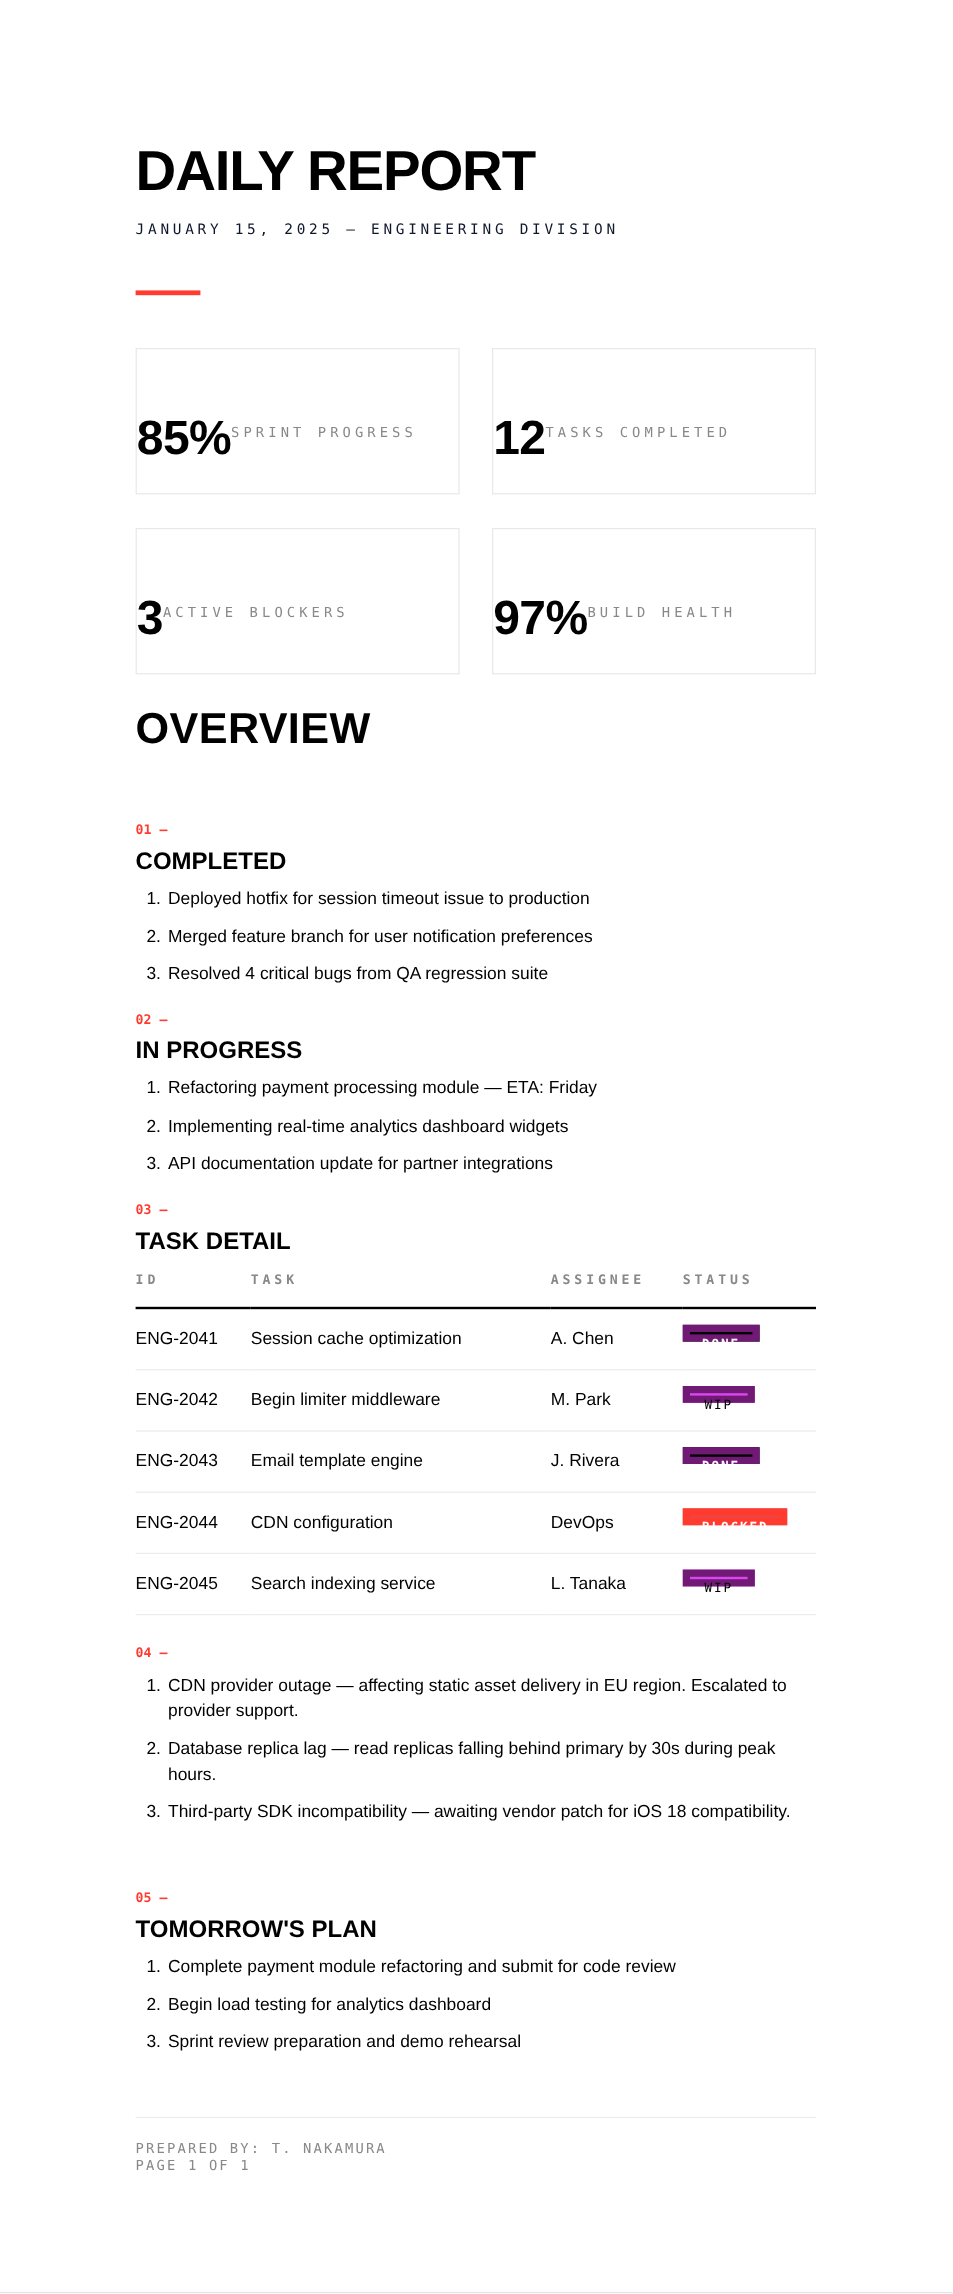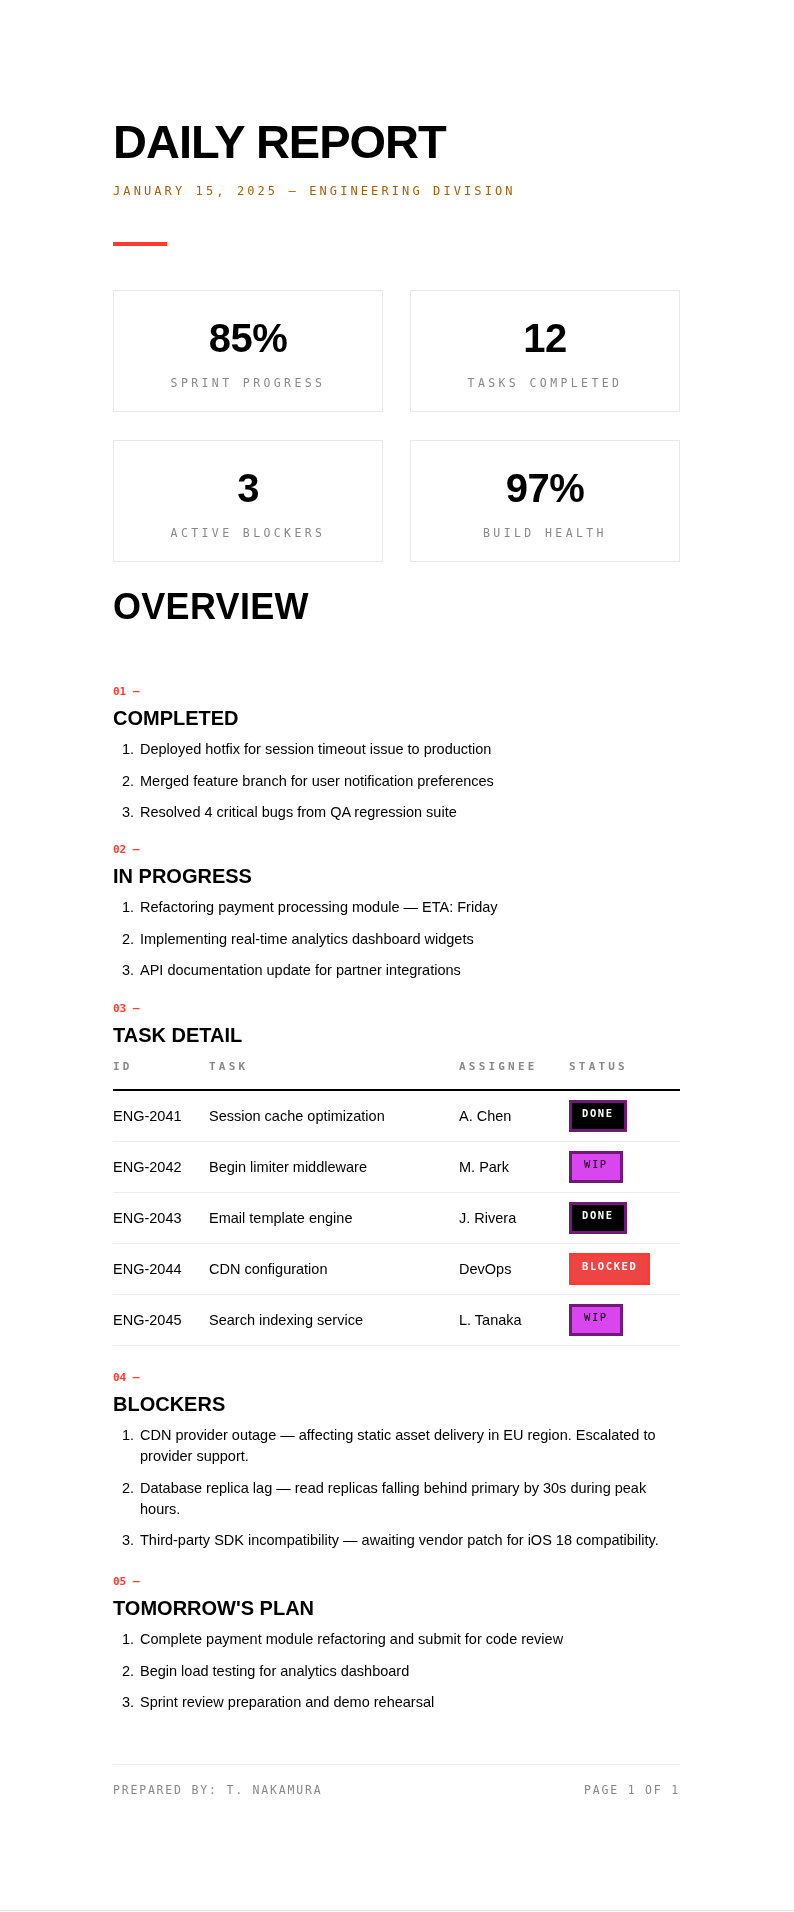--- a/index.html
+++ b/index.html
@@ -19,34 +19,34 @@
     width: 567px;
   }
   .mono { font-family: "DejaVu Sans Mono", "Liberation Mono", monospace; }
 
   .title {
     position: absolute; top: 118px; left: 0;
     font-size: 47px; font-weight: 700; letter-spacing: -1px; line-height: 1;
   }
   .subtitle {
     position: absolute; top: 184px; left: 0;
-    font-size: 12px; letter-spacing: 3.1px; color: #a16207; white-space: nowrap;
+    font-size: 12px; letter-spacing: 3.1px; color: #0f172a; white-space: nowrap;
   }
   .accent-bar {
     position: absolute; top: 242px; left: 0;
     width: 54px; height: 4px; background: #ff3b30;
   }
 
   .stats {
     position: absolute; top: 290px; left: 0; width: 567px;
     display: grid; grid-template-columns: 270px 270px; column-gap: 27px; row-gap: 28px;
   }
   .stat-card {
     height: 122px; border: 1px solid #e8e8e8;
-    display: flex; flex-direction: column; align-items: center;
+    display: flex; align-items: center;
   }
   .stat-value {
     margin-top: 27px; font-size: 40px; font-weight: 700; line-height: 1; letter-spacing: -0.5px;
   }
   .stat-label {
     margin-top: 18px; font-size: 11.5px; letter-spacing: 3.4px; color: #888;
   }
 
   .overview-title {
     position: absolute; top: 589px; left: 0;
@@ -80,34 +80,34 @@
     padding: 0 0 12px 0; border-bottom: 2px solid #000; height: 30px; vertical-align: top;
   }
   table.tasks td {
     font-size: 14.5px; height: 51px; border-bottom: 1px solid #ececec; vertical-align: middle;
   }
   .col-id { width: 96px; }
   .col-task { width: 250px; }
   .col-assignee { width: 110px; }
   .badge {
     display: inline-block; font-family: "DejaVu Sans Mono", "Liberation Mono", monospace;
-    font-size: 10.5px; font-weight: 700; letter-spacing: 1.6px; line-height: 20px; height: 32px;
-    padding: 0 10px; border: 3px solid #701a75;
+    font-size: 10.5px; font-weight: 700; letter-spacing: 1.6px; line-height: 20px; height: 14px;
+    padding: 0 10px; border: 6px solid #701a75;
   }
   .badge.done { background: #000; color: #fff; }
   .badge.wip { background: #d946ef; color: #000; font-weight: 400; padding: 0 12px; }
   .badge.blocked { background: #ef4444; color: #fff; border-color: #ff3b30; }
 
   .footer {
     position: absolute; top: 1764px; left: 0; width: 567px;
     border-top: 1px solid #ececec;
   }
   .footer-row {
     display: flex; justify-content: space-between; margin-top: 18px;
-    font-size: 11.5px; letter-spacing: 1.8px; color: #888;
+    font-size: 11.5px; letter-spacing: 1.8px; color: #888; flex-direction: column;
   }
   .bottom-rule {
     position: absolute; left: 0; top: 1910px; width: 794px; height: 1px; background: #e3e3e3;
   }
 </style>
 </head>
 <body>
 
 <div class="page">
 
@@ -198,21 +198,20 @@
           <td>Search indexing service</td>
           <td>L. Tanaka</td>
           <td><span class="badge wip">WIP</span></td>
         </tr>
       </tbody>
     </table>
   </section>
 
   <section class="section" style="top:1361px;">
     <div class="section-num mono">04 —</div>
-    <h3 class="section-title">BLOCKERS</h3>
     <ol class="items">
       <li><span class="num">1.</span><b>CDN provider outage</b><span> — affecting static asset delivery in EU region. Escalated to provider support.</span></li>
       <li><span class="num">2.</span><b>Database replica lag</b><span> — read replicas falling behind primary by 30s during peak hours.</span></li>
       <li><span class="num">3.</span><b>Third-party SDK incompatibility</b><span> — awaiting vendor patch for iOS 18 compatibility.</span></li>
     </ol>
   </section>
 
   <section class="section" style="top:1565px;">
     <div class="section-num mono">05 —</div>
     <h3 class="section-title">TOMORROW'S PLAN</h3>

